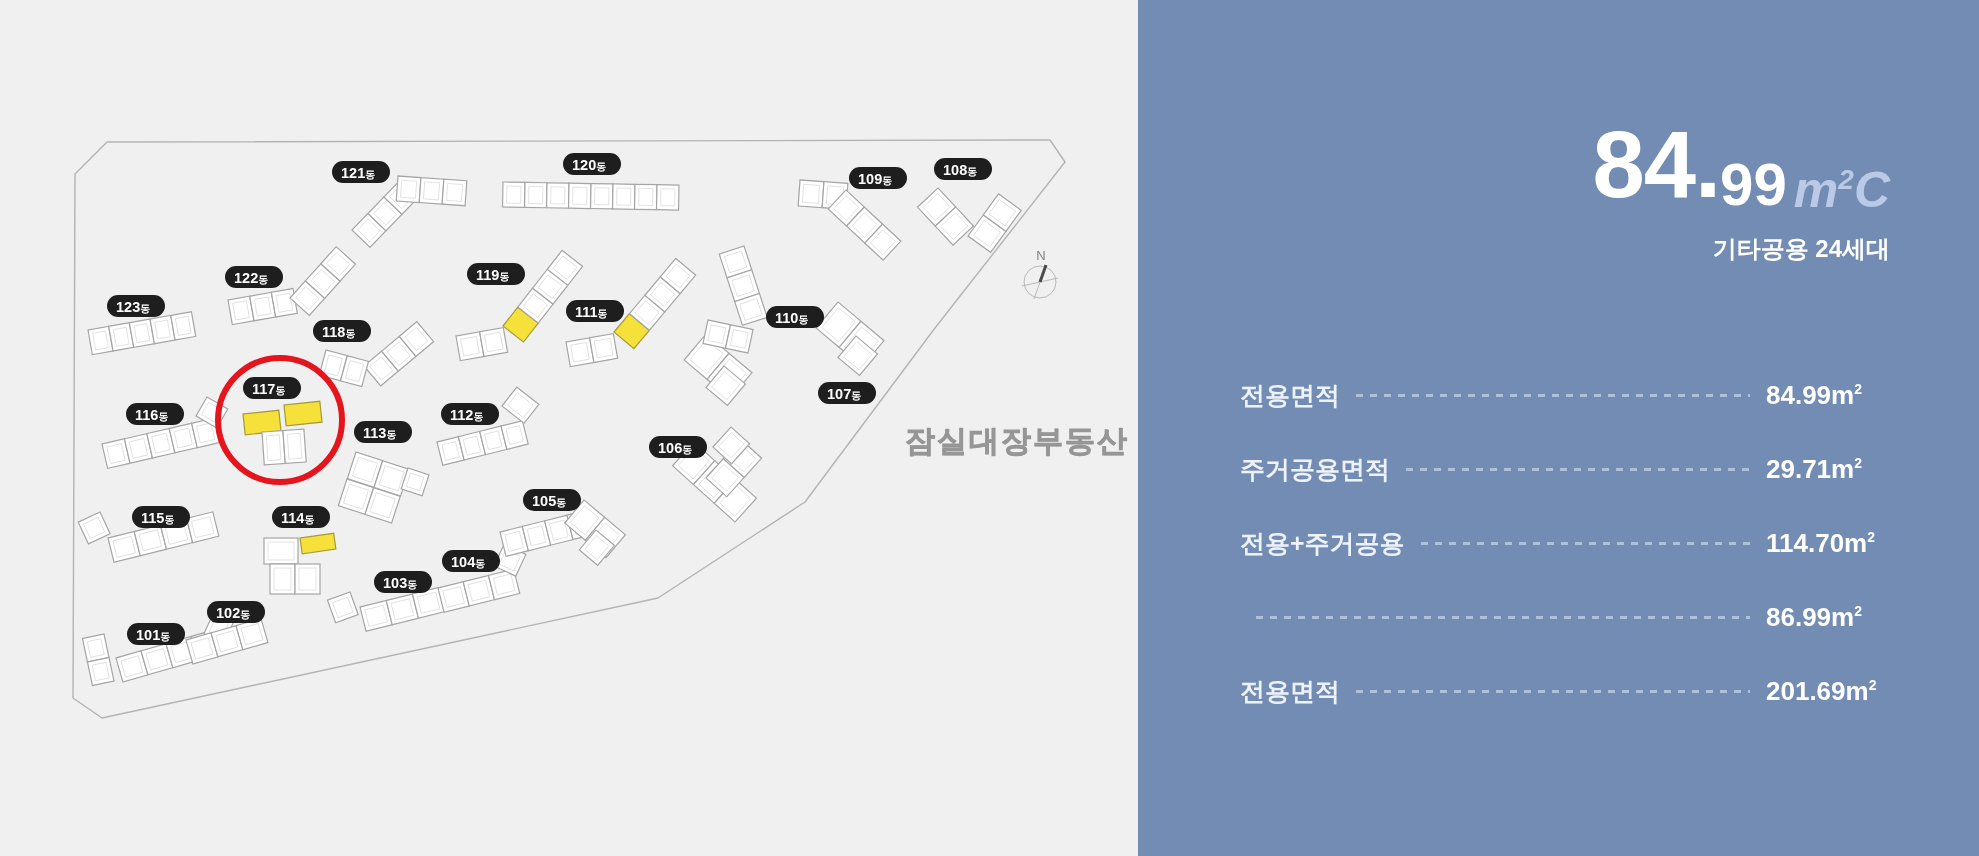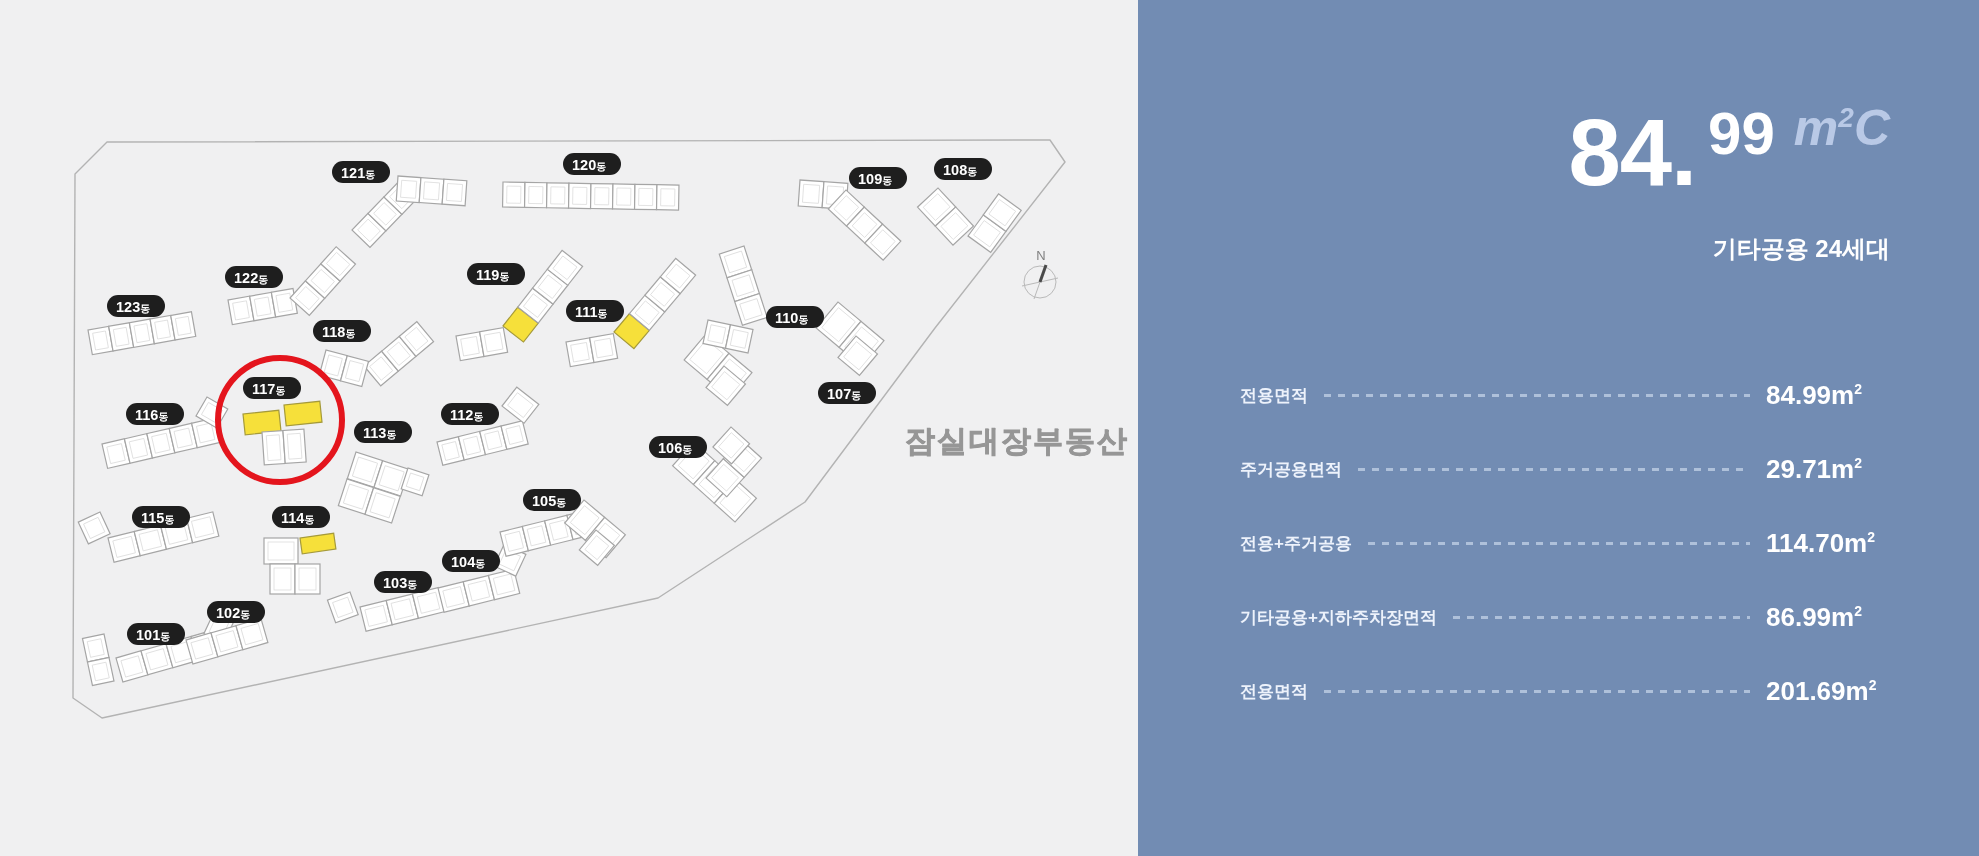--- a/index.html
+++ b/index.html
@@ -1,27 +1,27 @@
 <!DOCTYPE html>
 <html><head>
 <meta charset="utf-8">
 <style>
   html,body{margin:0;padding:0;width:1979px;height:856px;overflow:hidden;background:#fff;font-family:"Liberation Sans",sans-serif;}
   .stage{position:relative;width:1979px;height:856px;}
   .map{position:absolute;left:0;top:0;width:1138px;height:856px;background:#f0f0f1;}
   .panel{position:absolute;left:1138px;top:0;width:841px;height:856px;background:#728cb3;}
-  .title{position:absolute;top:99px;right:89px;display:flex;align-items:flex-start;color:#fff;white-space:nowrap;gap:12px;}
+  .title{position:absolute;top:111px;right:89px;display:flex;align-items:flex-end;color:#fff;white-space:nowrap;}
   .t-int{font-size:94px;font-weight:600;letter-spacing:-1px;}
   .t-dec{font-size:60px;font-weight:600;}
   .t-unit{font-size:50px;color:#b9c9e6;margin-left:7px;font-weight:600;font-style:italic;}
   .t-unit sup{font-size:28px;vertical-align:super;}
   .subtitle{position:absolute;top:233px;right:89px;font-size:24px;color:#fff;font-weight:600;}
   .rows{position:absolute;left:102px;top:380px;width:650px;}
   .row{display:flex;align-items:center;height:30px;margin-bottom:44px;}
-  .lbl{font-size:17px;font-weight:600;color:#edf2fb;white-space:nowrap;}
+  .lbl{font-size:25px;font-weight:600;color:#edf2fb;white-space:nowrap;}
   .lead{flex:1;height:3px;margin:0 16px;background:repeating-linear-gradient(90deg,rgba(225,236,250,.55) 0 7px,transparent 7px 14px);}
   .val{width:124px;text-align:left;font-size:26px;font-weight:700;color:#fff;white-space:nowrap;}
   .val sup{font-size:14px;}
 </style>
 </head>
 <body>
 
 <div class="stage">
   <div class="map">
     <svg id="mapsvg" width="1138" height="856" viewBox="0 0 1138 856">
@@ -534,21 +534,20 @@
           <span class="lbl">주거공용면적</span>
           <span class="lead"></span>
           <span class="val"><span>29.71</span>m<sup>2</sup></span>
         </div>
         <div class="row">
           <span class="lbl">전용+주거공용</span>
           <span class="lead"></span>
           <span class="val"><span>114.70</span>m<sup>2</sup></span>
         </div>
         <div class="row">
-          <span class="lbl">기타공용+지하주차장면적</span>
           <span class="lead"></span>
           <span class="val"><span>86.99</span>m<sup>2</sup></span>
         </div>
         <div class="row">
           <span class="lbl">전용면적</span>
           <span class="lead"></span>
           <span class="val"><span>201.69</span>m<sup>2</sup></span>
         </div>
       </div>
   </div>

